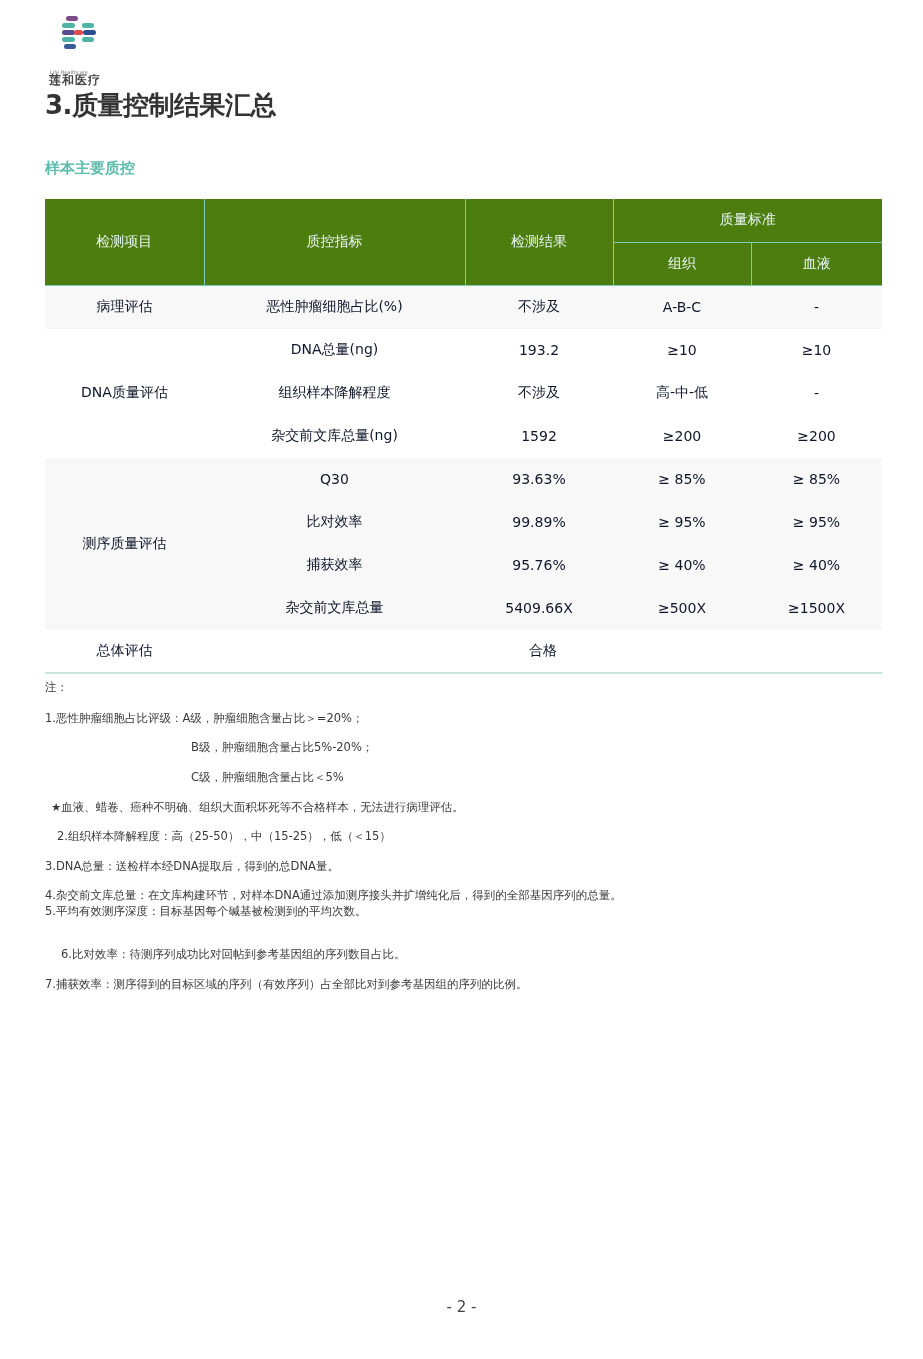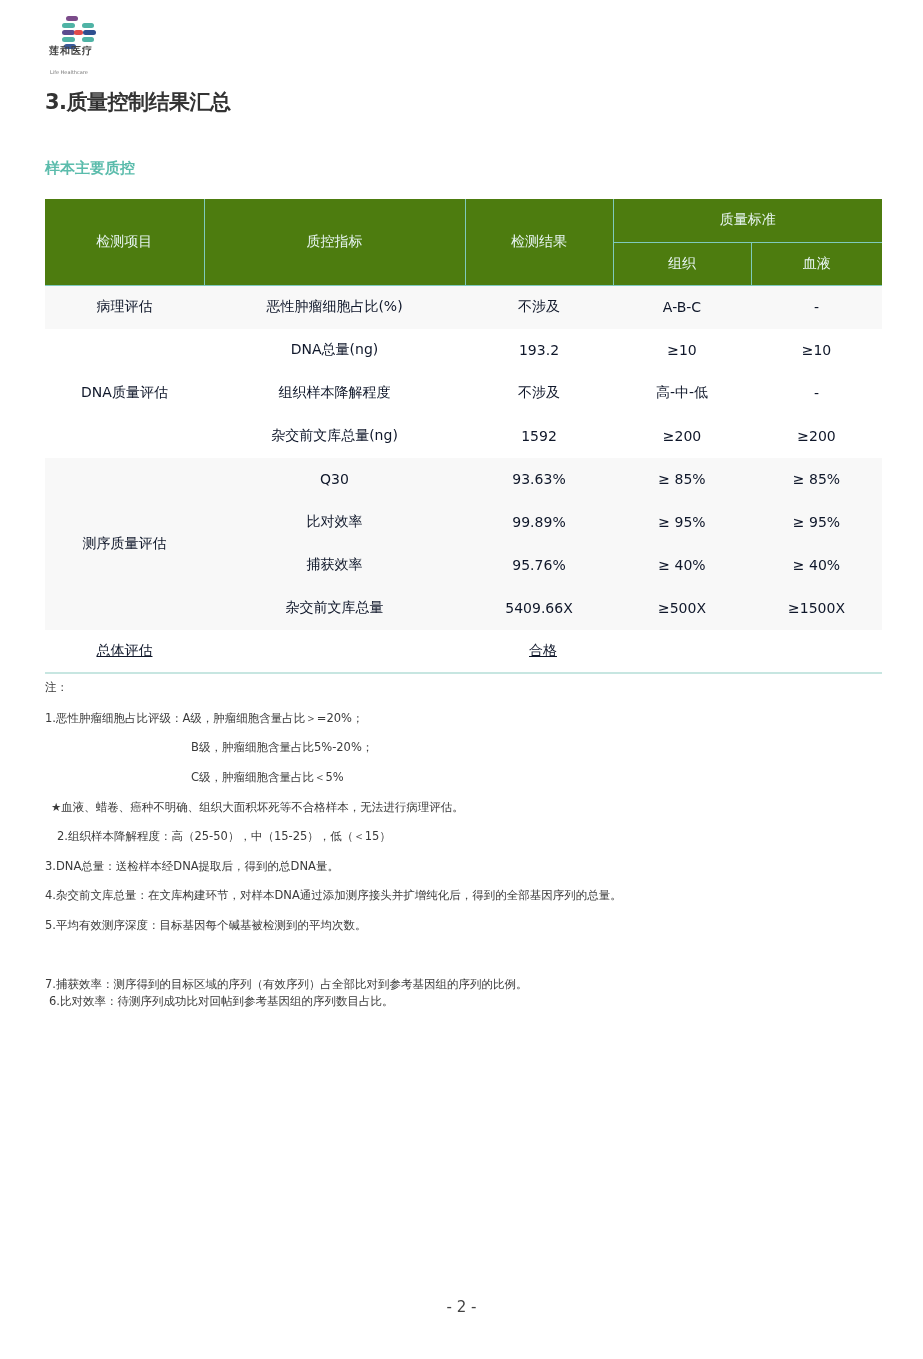--- a/index.html
+++ b/index.html
@@ -4,34 +4,34 @@
 <style>
   html, body { margin: 0; padding: 0; background: #ffffff; }
   body {
     width: 923px; height: 1359px; position: relative; overflow: hidden;
     font-family: "DejaVu Sans", "Liberation Sans", sans-serif;
     color: #3a3a3a;
   }
   .logo { position: absolute; left: 48px; top: 14px; width: 70px; height: 64px; }
   .logo-mark { position: absolute; left: 8px; top: 0; width: 46px; height: 40px; }
   .logo-mark span { position: absolute; height: 5px; border-radius: 3px; }
-  .logo-cn { position: absolute; left: 1px; top: 30px; font-size: 10px; font-weight: bold; color: #444; letter-spacing: 1px; white-space: nowrap; font-family: Liberation Sans, sans-serif; }
+  .logo-cn { position: absolute; left: 1px; top: 58px; font-size: 12px; font-weight: bold; color: #444; letter-spacing: 1px; white-space: nowrap; font-family: Liberation Sans, sans-serif; }
   .logo-en { position: absolute; left: 2px; top: 55px; font-size: 5px; color: #777; white-space: nowrap; }
 
-  .page-title { position: absolute; left: 45px; top: 88px; font-size: 21px; font-weight: bold; color: #333; letter-spacing: -0.5px; }
+  .page-title { position: absolute; left: 45px; top: 88px; font-size: 26px; font-weight: bold; color: #333; letter-spacing: -0.5px; }
   .section-title { position: absolute; left: 45px; top: 159px; font-size: 15px; font-weight: bold; color: #5bbcac; }
 
   .qc-table { position: absolute; left: 45px; top: 199px; width: 837px; border-collapse: collapse; table-layout: fixed; }
   .qc-table th { background: #4d7c0f; color: #e8f6f3; font-weight: normal; font-size: 14px; text-align: center; border: 1px solid #7fcabd; border-top: none; }
   .qc-table th.first { border-left: none; font-family: Liberation Serif, serif; }
   .qc-table th.last { border-right: none; }
   .qc-table td { font-size: 14px; text-align: center; color: #0f172a; height: 43px; padding: 0; }
   .qc-table tr.g1 td, .qc-table tr.g3 td { background: #f8f8f8; }
   .qc-table tr.g2 td { background: #ffffff; }
-  .qc-table tr.summary td { background: #ffffff; border-bottom: 2px solid #c7e6e1; height: 42px; text-decoration: underline; }
+  .qc-table tr.summary td { background: #ffffff; border-bottom: 2px solid #c7e6e1; height: 42px; }
 
   .notes { position: absolute; left: 45px; top: 680px; font-size: 11.5px; color: #3a3a3a; }
   .note-line { position: absolute; white-space: nowrap; }
 
   .page-number { position: absolute; left: 0; width: 923px; top: 1298px; text-align: center; font-size: 15px; color: #444; }
 </style>
 </head>
 <body>
 
 <div class="logo">
@@ -137,18 +137,18 @@
 
 <div class="notes">
   <div class="note-line" style="top:0px;left:0px;">注：</div>
   <div class="note-line" style="top:31px;left:0px;">1.恶性肿瘤细胞占比评级：A级，肿瘤细胞含量占比＞=20%；</div>
   <div class="note-line" style="top:60px;left:146px;">B级，肿瘤细胞含量占比5%-20%；</div>
   <div class="note-line" style="top:90px;left:146px;">C级，肿瘤细胞含量占比＜5%</div>
   <div class="note-line" style="top:120px;left:6px;">★血液、蜡卷、癌种不明确、组织大面积坏死等不合格样本，无法进行病理评估。</div>
   <div class="note-line" style="top:149px;left:12px;">2.组织样本降解程度：高（25-50），中（15-25），低（＜15）</div>
   <div class="note-line" style="top:179px;left:0px;">3.DNA总量：送检样本经DNA提取后，得到的总DNA量。</div>
   <div class="note-line" style="top:208px;left:0px;">4.杂交前文库总量：在文库构建环节，对样本DNA通过添加测序接头并扩增纯化后，得到的全部基因序列的总量。</div>
-  <div class="note-line" style="top:238px;left:0px;text-align:right;">5.平均有效测序深度：目标基因每个碱基被检测到的平均次数。</div>
-  <div class="note-line" style="top:267px;left:4px;margin-top:47px;">6.比对效率：待测序列成功比对回帖到参考基因组的序列数目占比。</div>
+  <div class="note-line" style="top:224px;left:0px;text-align:right;">5.平均有效测序深度：目标基因每个碱基被检测到的平均次数。</div>
+  <div class="note-line" style="top:267px;left:16px;">6.比对效率：待测序列成功比对回帖到参考基因组的序列数目占比。</div>
   <div class="note-line" style="top:297px;left:0px;">7.捕获效率：测序得到的目标区域的序列（有效序列）占全部比对到参考基因组的序列的比例。</div>
 </div>
 
 <div class="page-number">- 2 -</div>
 
 </body></html>

